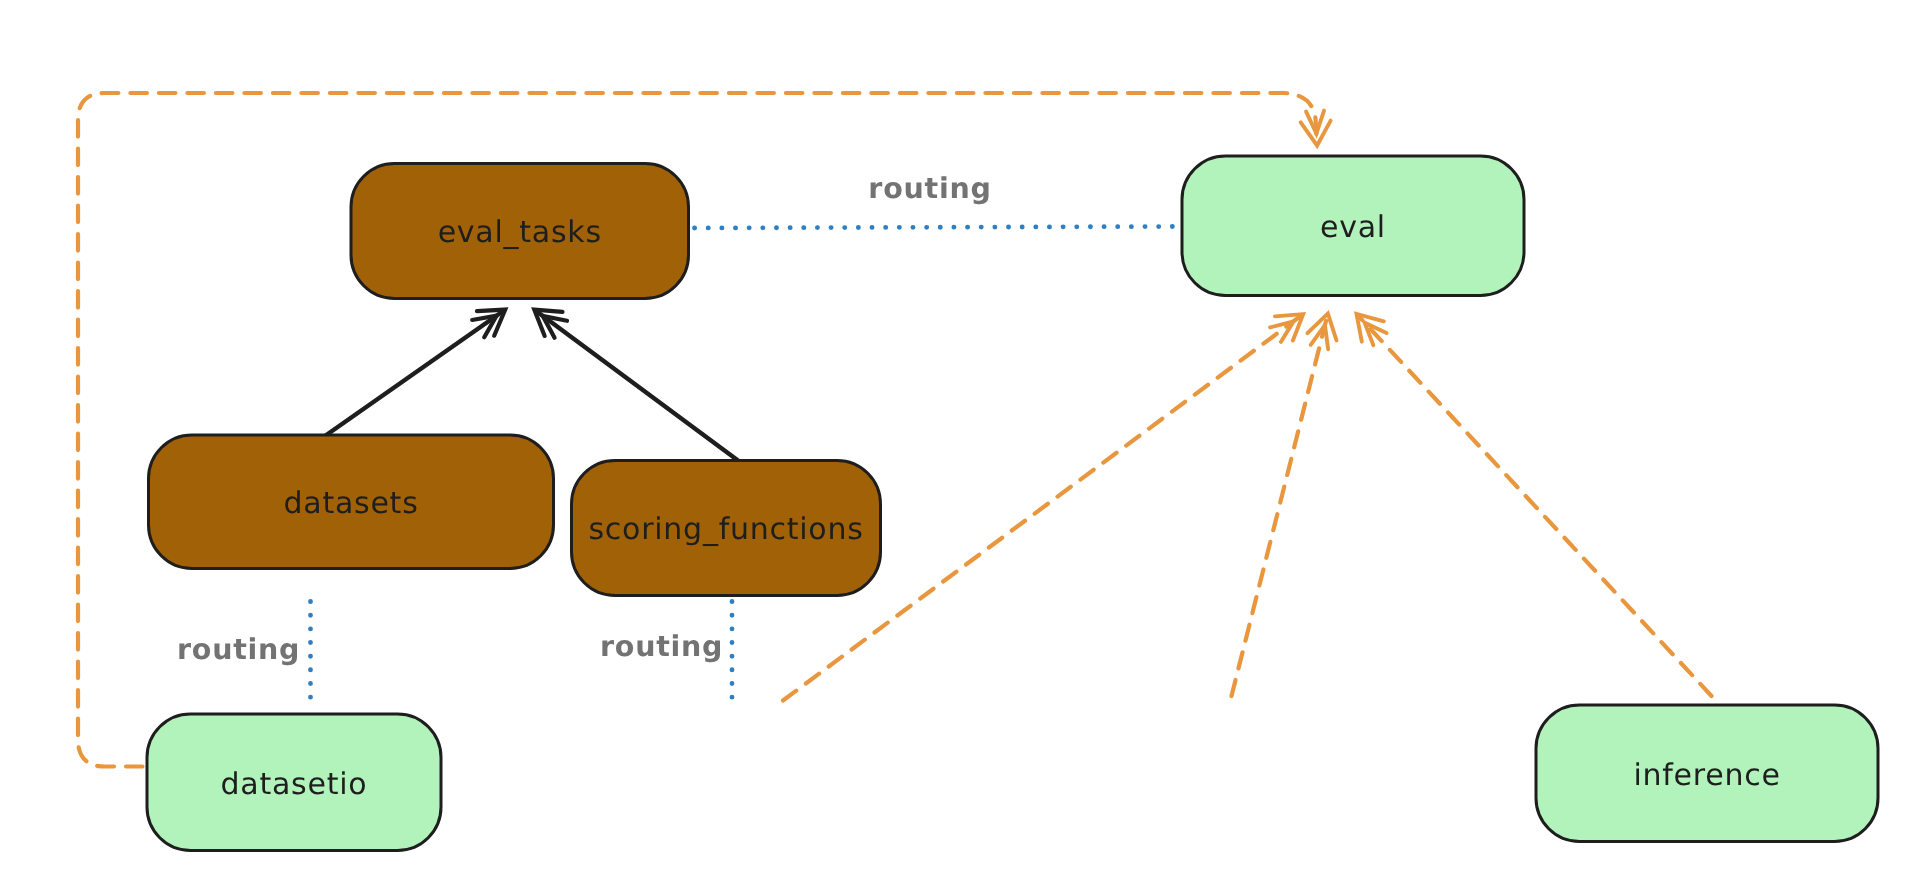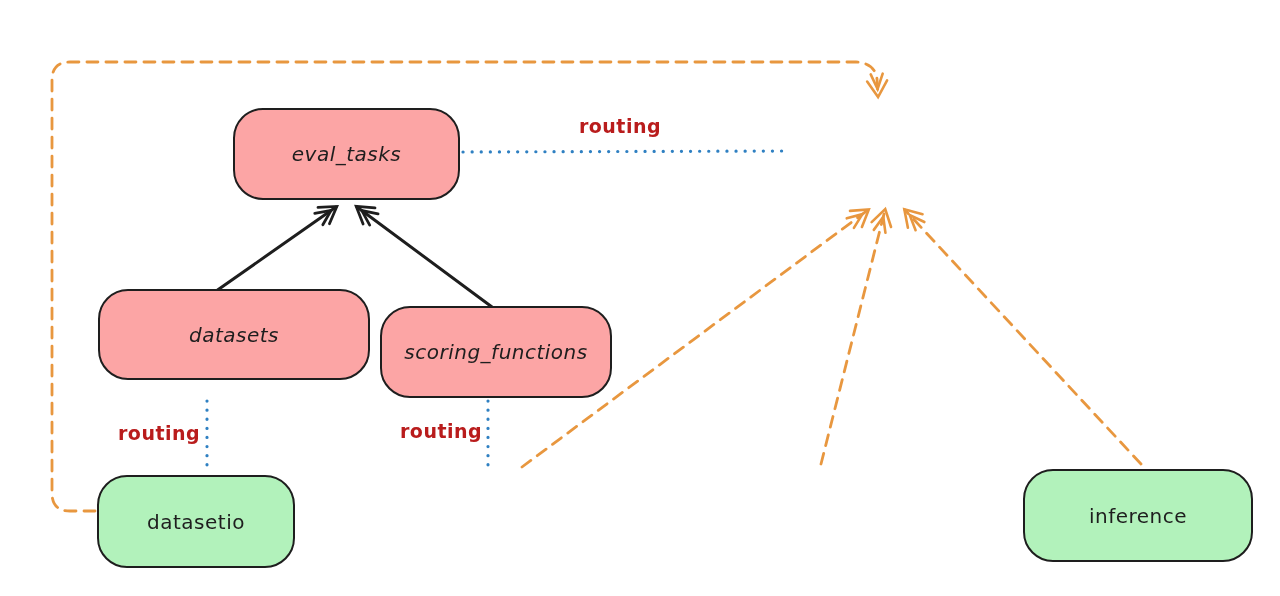--- a/index.html
+++ b/index.html
@@ -14,31 +14,31 @@
     position:absolute;left:0;top:0;width:1280px;height:596px;
     pointer-events:none;
   }
   .node{
     position:absolute;
     border:2.5px solid #1e1e1e;
     border-radius:30px;
     display:flex;align-items:center;justify-content:center;
     box-sizing:border-box;
   }
-  .node.blue{background:#fca5a5;font-style:italic;}
+  .node.blue{background:#a16207;}
   .node.green{background:#b2f2bb;}
   .node-label{
     font-size:20px;
     color:#1e1e1e;
     letter-spacing:0.5px;
     white-space:nowrap;
   }
   .edge-label{
     position:absolute;
-    color:#b91c1c;
+    color:#737373;
     font-size:19px;
     font-weight:600;
     letter-spacing:0.5px;
     text-align:center;
     white-space:nowrap;
   }
 </style>
 </head>
 <body>
 
@@ -64,26 +64,29 @@
     <path d="M95 511 L70 511 Q52 511 52 493 L52 80 Q52 62 70 62 L856 62 Q875 63 877 79 L878 96" fill="none" stroke="#e8973f" stroke-width="2.8" stroke-linecap="round" stroke-dasharray="11 8" marker-end="url(#ah-orange)"></path>
     <path d="M522 467 L868 210" fill="none" stroke="#e8973f" stroke-width="2.8" stroke-linecap="round" stroke-dasharray="11 8" marker-end="url(#ah-orange)"></path>
     <path d="M821 464 L885 210" fill="none" stroke="#e8973f" stroke-width="2.8" stroke-linecap="round" stroke-dasharray="11 8" marker-end="url(#ah-orange)"></path>
     <path d="M1141 464 L905 210" fill="none" stroke="#e8973f" stroke-width="2.8" stroke-linecap="round" stroke-dasharray="11 8" marker-end="url(#ah-orange)"></path>
   </svg>
 
   <div class="node blue" style="left:233px;top:108px;width:227px;height:92px">
     <span class="node-label">eval_tasks</span>
   </div>
 
+  <div class="node green" style="left:787px;top:103px;width:230px;height:95px">
+    <span class="node-label">eval</span>
+  </div>
 
   <div class="node blue" style="left:98px;top:289px;width:272px;height:91px">
     <span class="node-label">datasets</span>
   </div>
 
-  <div class="node blue" style="left:380px;top:306px;width:232px;height:92px">
+  <div class="node blue" style="left:380px;top:306px;width:208px;height:92px">
     <span class="node-label">scoring_functions</span>
   </div>
 
   <div class="node green" style="left:97px;top:475px;width:198px;height:93px">
     <span class="node-label">datasetio</span>
   </div>
 
 
 
   <div class="node green" style="left:1023px;top:469px;width:230px;height:93px">

